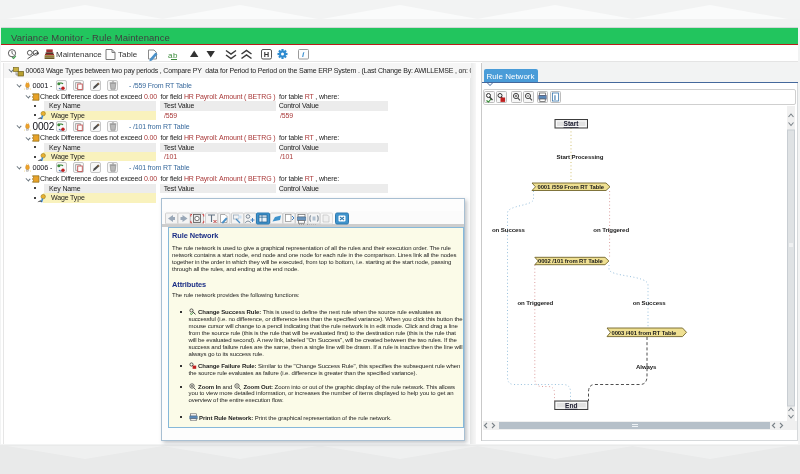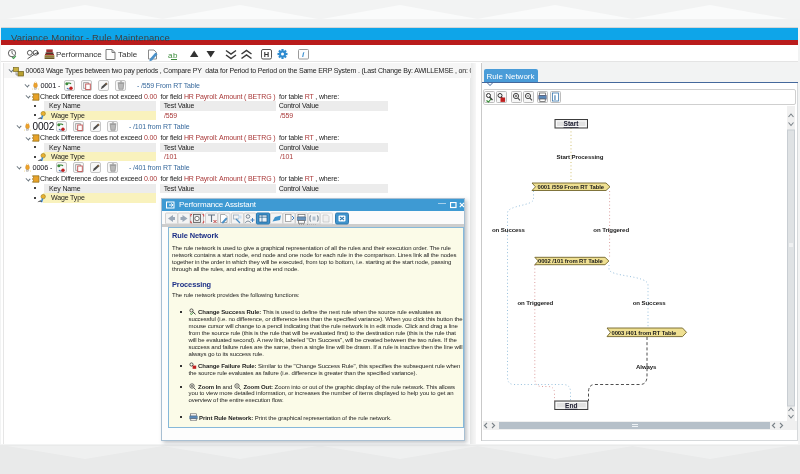--- a/index.html
+++ b/index.html
@@ -1,18 +1,18 @@
 <!DOCTYPE html>
 <html><head><meta charset="utf-8"><style>
 *{margin:0;padding:0;box-sizing:border-box}
 html,body{width:800px;height:474px;overflow:hidden}
 body{font-family:"Liberation Sans",sans-serif;background:#f2f3f3;position:relative}
 .chev{position:absolute;width:0;height:0}
 #win{position:absolute;left:1px;top:27px;width:797px;height:417px;background:#fff;border-top:1px solid #d3d6d8}
-#titlebar{position:absolute;left:1px;top:28px;width:797px;height:17px;background:#0ea5e9;border-bottom:5px solid #b91c1c}
+#titlebar{position:absolute;left:1px;top:28px;width:797px;height:17px;background:#22c55e;border-bottom:1px solid #b91c1c}
 #titlebar span{position:absolute;left:10px;top:3.5px;font-size:9.5px;letter-spacing:0.08px;color:#3f3f3f}
 #apptb{position:absolute;left:1px;top:45px;width:797px;height:17px;background:#fff;border-bottom:1px solid #e4e4e4}
 #lpanel{position:absolute;left:3px;top:63px;width:467px;height:381px;background:#fff;border-left:1px solid #e6e6e6}
 #lscroll{position:absolute;left:470px;top:63px;width:6px;height:381px;background:linear-gradient(90deg,#e7e8e8,#f7f7f7)}
 #divider{position:absolute;left:481px;top:63px;width:1px;height:378px;background:#c9c9c9}
 .row{position:absolute;font-size:7px;color:#1c1c1c;white-space:nowrap;overflow:hidden;letter-spacing:-0.15px}
 .band{position:absolute;background:#ececec}
 .chv{position:absolute;width:4.2px;height:4.2px;border-right:1px solid #66717a;border-bottom:1px solid #66717a;transform:rotate(45deg) scaleY(.78)}
 .blue{color:#3a6b9e}.red{color:#a93939}
 .btn{position:absolute;width:11px;height:10.5px;background:#f8f8f8;border:1px solid #c6c6c6;border-radius:2px}
@@ -83,39 +83,39 @@
         <rect x="-5" y="-1.1" width="10" height="2.2"></rect>
         <rect x="-1.1" y="-5" width="2.2" height="10" transform="rotate(45)"></rect>
         <rect x="-1.1" y="-5" width="2.2" height="10" transform="rotate(-45)"></rect>
       </g>
       <circle r="1.5" fill="#fff"></circle>
     </g>
 
 <rect x="297.5" y="3.5" width="10" height="9.5" rx="1" fill="#fdfdfd" stroke="#9a9a9a" stroke-width="1"></rect>
     <text x="301" y="11" font-size="8" fill="#3a8fd0" font-family="Liberation Sans" font-weight="bold" font-style="italic">i</text>
 </svg>
-<span style="position:absolute;left:56px;top:49.5px;font-size:8px;color:#333">Performance</span>
+<span style="position:absolute;left:56px;top:49.5px;font-size:8px;color:#333">Maintenance</span>
 <span style="position:absolute;left:118px;top:49.5px;font-size:8px;color:#333">Table</span>
 
 <div id="lpanel"></div>
 <div id="lscroll"></div>
 <div id="divider"></div>
 
 <div class="row" style="left:0px;top:63px;width:471px;height:15px;line-height:15px">
  <span style="position:absolute;left:4px;top:0;width:467px;height:15px;background:#f6f6f6"></span>
  <span class="chv" style="left:8.5px;top:5px"></span>
  <svg style="position:absolute;left:13px;top:3.5px" width="11" height="10">
       <rect x="0.5" y="0.5" width="5" height="4" fill="#c8b040" stroke="#7a6a20" stroke-width=".7"></rect>
       <rect x="5" y="4.5" width="5.5" height="4.5" fill="#b8a030" stroke="#6a5a18" stroke-width=".7"></rect>
       <path d="M3 5 v3 h2 M3 7 h2" stroke="#888" stroke-width=".7" fill="none"></path>
     </svg>
  <span style="position:absolute;left:25.5px;top:0;letter-spacing:-0.17px">00063 Wage Types between two pay periods , Compare PY&nbsp; data for Period to Period on the Same ERP System . (Last Change By: AWILLEMSE , on: 01</span>
 </div>
 
-<div class="row" style="left:8px;top:79px;width:471px;height:13px;line-height:13px">
+<div class="row" style="left:0px;top:79px;width:471px;height:13px;line-height:13px">
  <span class="chv" style="left:17px;top:4px"></span>
  <svg style="position:absolute;left:23px;top:1.5px" width="9" height="10">
       <path d="M4.5 0.8 C5.6 1.8 6.3 3.2 6.3 4.6 C6.3 6.1 5.5 6.9 4.5 6.9 C3.5 6.9 2.7 6.1 2.7 4.6 C2.7 3.2 3.4 1.8 4.5 0.8 z" fill="#efa32a" stroke="#c07d18" stroke-width=".5"></path>
       <path d="M4.5 0.6 c.5.5.8 1 .9 1.4 h-1.8 c.1-.4.4-.9.9-1.4z" fill="#fdf6e0"></path>
       <rect x="3.3" y="6.9" width="2.4" height="1.3" fill="#d8d8d8" stroke="#999" stroke-width=".4"></rect>
       <path d="M1.2 8.3 l.9-.7 M7.8 8.3 l-.9-.7" stroke="#e8c040" stroke-width=".7"></path>
     </svg>
  <span style="position:absolute;left:32.5px;top:0;font-size:7.3px;color:#101018">0001</span>
  <span style="position:absolute;left:50px;top:0">-</span>
  <span class="btn" style="left:55.5px;top:1px"></span>
@@ -392,34 +392,20 @@
  <path d="M9 2 l2.6 2.5 -2.6 2.5" fill="none" stroke="#7a8288" stroke-width="1.1"></path>
  <rect x="16" y="1" width="271" height="7" fill="#b6c0c9"></rect>
  <path d="M149 3.5 h6 M149 5.5 h6" stroke="#eef2f5" stroke-width="1"></path>
  <path d="M292 2 l-2.6 2.5 2.6 2.5" fill="none" stroke="#7a8288" stroke-width="1.1"></path>
  <path d="M297 2 l2.6 2.5 -2.6 2.5" fill="none" stroke="#7a8288" stroke-width="1.1"></path>
 </svg>
 <div style="position:absolute;left:482px;top:440px;width:316px;height:1px;background:#d6d9db"></div>
 <div style="position:absolute;left:797px;top:83px;width:1px;height:358px;background:#d6d9db"></div>
 
 <div id="popup" style="position:absolute;left:161px;top:198px;width:304px;height:243px;background:#fdfdfd;border:1px solid #a8bfd2;box-shadow:1.5px 2px 4px rgba(80,90,100,.35)">
- <div style="position:absolute;left:0;top:0;width:100%;height:12px;background:#3e9ad3">
-  <svg style="position:absolute;left:4px;top:2px" width="9" height="8">
-        <rect x="0.5" y="1" width="7.5" height="6" fill="none" stroke="#fff" stroke-width="1"></rect>
-        <path d="M3 4 h4 M5.2 2.4 L7 4 L5.2 5.6" stroke="#fff" stroke-width="1" fill="none"></path>
-      </svg>
-  <span style="position:absolute;left:17px;top:1.2px;font-size:8px;letter-spacing:-0.15px;color:#fff">Performance Assistant</span>
-  <span style="position:absolute;left:276px;top:-1.5px;font-size:8px;color:#fff">—</span>
-  <svg style="position:absolute;left:288px;top:2.8px" width="7" height="7">
-        <rect x="0.5" y="0.5" width="5.5" height="5" fill="none" stroke="#fff" stroke-width="1.2"></rect>
-      </svg>
-  <svg style="position:absolute;left:296.5px;top:3px" width="6" height="6">
-        <path d="M0.8 0.8 L5 5 M5 0.8 L0.8 5" stroke="#fff" stroke-width="1.1"></path>
-      </svg>
- </div>
  <div style="position:absolute;left:0;top:12px;width:100%;height:13px;background:#fbfbfb"></div>
  <div style="position:absolute;left:0;top:25px;width:100%;height:2.5px;background:#cdcdcd"></div>
  <svg style="position:absolute;left:0;top:12.5px" width="306" height="13" viewBox="0 0 306 13">
   <g>
         <rect x="3.5" y="1" width="12" height="11" fill="#f4f4f4" stroke="#d0d0d0" rx="1"></rect>
         <path d="M6 6.5 l5-3.6 v2 h2 v3.2 h-2 v2 z" fill="#9aa8b8"></path>
       </g>
   <g>
         <rect x="16" y="1" width="12" height="11" fill="#f4f4f4" stroke="#d0d0d0" rx="1"></rect>
         <path d="M25.5 6.5 l-5-3.6 v2 h-2 v3.2 h2 v2 z" fill="#9aa8b8"></path>
@@ -485,21 +471,21 @@
       </g>
   <g>
         <rect x="173.5" y="1" width="13" height="11" fill="#3f93cc" stroke="#2e7ab0" rx="1.5"></rect>
         <rect x="176.5" y="3.5" width="7" height="6" fill="#fff" rx="1"></rect>
         <path d="M178 5 l4 3 M182 5 l-4 3" stroke="#2e7ab0" stroke-width="1.1"></path>
       </g>
  </svg>
  <div style="position:absolute;left:6px;top:28px;width:296px;height:201px;background:#fbfbe8;border:1px solid #86b8d9;font-size:6px;color:#1d1d1d;line-height:7.05px;overflow:hidden;letter-spacing:-0.08px">
   <div style="position:absolute;left:3px;top:4px;font-size:7.4px;font-weight:bold;color:#1c2f86">Rule Network</div>
   <div style="position:absolute;left:3px;top:17px;white-space:nowrap">The rule network is used to give a graphical representation of all the rules and their execution order. The rule<br>network contains a start node, end node and one node for each rule in the comparison. Lines link all the nodes<br>together in the order in which they will be executed, from top to bottom, i.e. starting at the start node, passing<br>through all the rules, and ending at the end node.</div>
-  <div style="position:absolute;left:3px;top:53px;font-size:7.4px;font-weight:bold;color:#1c2f86">Processing</div>
+  <div style="position:absolute;left:3px;top:53px;font-size:7.4px;font-weight:bold;color:#1c2f86">Attributes</div>
   <div style="position:absolute;left:3px;top:63.5px">The rule network provides the following functions:</div>
   <span style="position:absolute;left:11px;top:83px;width:2px;height:2px;background:#333"></span>
   <div style="position:absolute;left:19.5px;top:80px;white-space:nowrap"><svg style="display:inline-block;vertical-align:-1.5px" width="8" height="7">
           <circle cx="2.5" cy="2.5" r="1.6" fill="none" stroke="#333" stroke-width=".8"></circle>
           <path d="M3.5 3.5 l3 2.8" stroke="#333" stroke-width="1"></path>
           <path d="M1 5.5 l1.5 1 1.6-2" stroke="#2e8b2e" stroke-width=".9" fill="none"></path>
         </svg> <b>Change Success Rule:</b> This is used to define the next rule when the source rule evaluates as<br>successful (i.e. no difference, or difference less than the specified variance). When you click this button the<br>mouse cursor will change to a pencil indicating that the rule network is in edit mode. Click and drag a line<br>from the source rule (this is the rule that will be evaluated first) to the destination rule (this is the rule that<br>will be evaluated second). A new link, labeled "On Success", will be created between the two rules. If the<br>success and failure rules are the same, then a single line will be drawn. If a rule is inactive then the line will<br>always go to its success rule.</div>
   <span style="position:absolute;left:11px;top:137px;width:2px;height:2px;background:#333"></span>
   <div style="position:absolute;left:19.5px;top:134px;white-space:nowrap"><svg style="display:inline-block;vertical-align:-1.5px" width="8" height="7">
           <circle cx="2.5" cy="2.5" r="1.6" fill="none" stroke="#333" stroke-width=".8"></circle>

